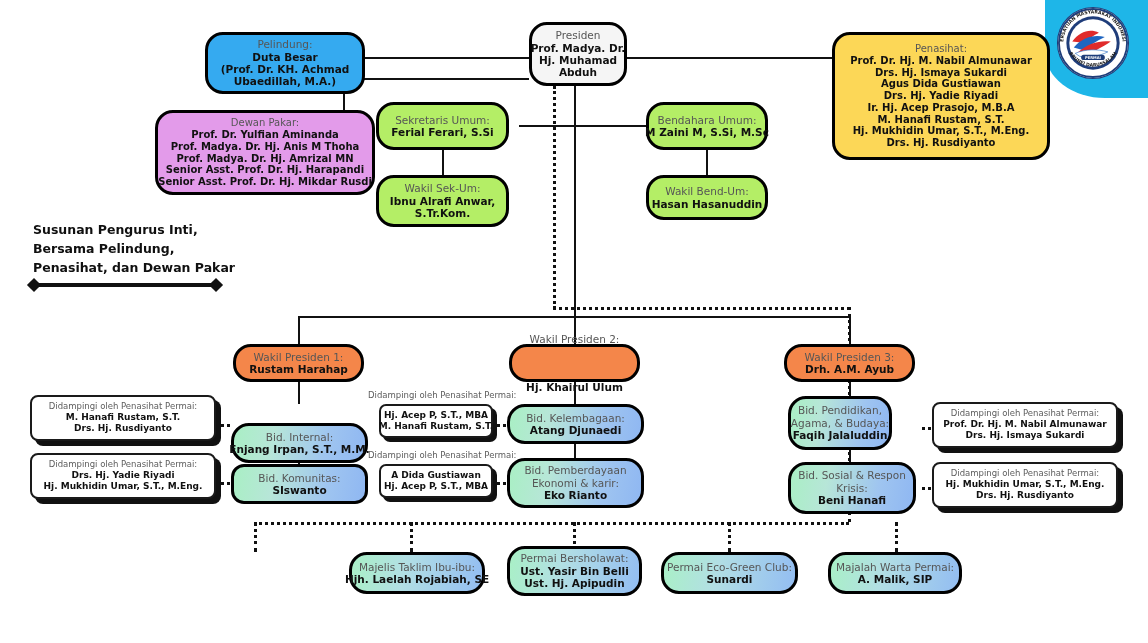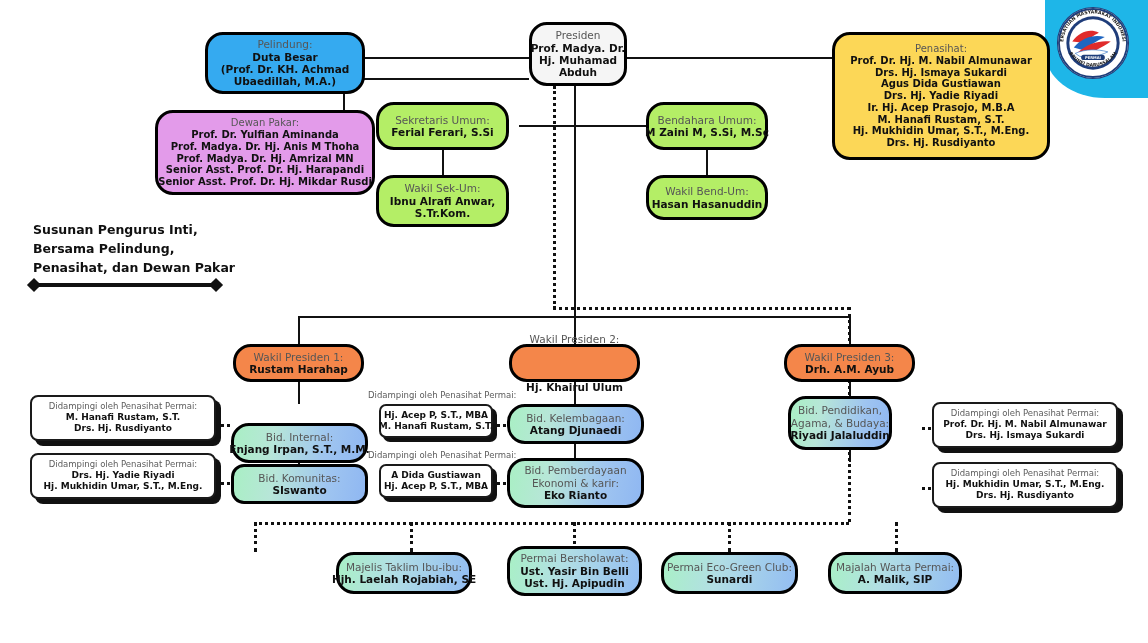--- a/index.html
+++ b/index.html
@@ -303,23 +303,28 @@
 
   <div class="node n-grad" style="left:507px; top:458px; width:137px; height:50px; font-size:10.5px;">
     <div class="ttl">Bid. Pemberdayaan</div>
     <div class="ttl">Ekonomi &amp; karir:</div>
     <div class="nm">Eko Rianto</div>
   </div>
 
   <div class="node n-grad" style="left:788px; top:396px; width:104px; height:54px; font-size:10.5px;">
     <div class="ttl">Bid. Pendidikan,</div>
     <div class="ttl">Agama, &amp; Budaya:</div>
-    <div class="nm">Riyadi Jalaluddin</div>
-  </div>
-
+    <div class="nm">Faqih Jalaluddin</div>
+  </div>
+
+  <div class="node n-grad" style="left:788px; top:462px; width:128px; height:52px; font-size:10.5px;">
+    <div class="ttl">Bid. Sosial &amp; Respon</div>
+    <div class="ttl">Krisis:</div>
+    <div class="nm">Beni Hanafi</div>
+  </div>
 
   <div class="advisor" style="left:30px; top:395px; width:186px; height:46px;">
     <div class="ttl">Didampingi oleh Penasihat Permai:</div>
     <div class="nm">M. Hanafi Rustam, S.T.</div>
     <div class="nm">Drs. Hj. Rusdiyanto</div>
   </div>
 
   <div class="advisor" style="left:30px; top:453px; width:186px; height:46px;">
     <div class="ttl">Didampingi oleh Penasihat Permai:</div>
     <div class="nm">Drs. Hj. Yadie Riyadi</div>
@@ -344,21 +349,21 @@
     <div class="nm">Drs. Hj. Ismaya Sukardi</div>
   </div>
 
   <div class="advisor" style="left:932px; top:462px; width:186px; height:46px;">
     <div class="ttl">Didampingi oleh Penasihat Permai:</div>
     <div class="nm">Hj. Mukhidin Umar, S.T., M.Eng.</div>
     <div class="nm">Drs. Hj. Rusdiyanto</div>
   </div>
 
 
-  <div class="node n-gradb" style="left:336px; top:552px; width:136px; height:42px; font-size:10.5px;">
+  <div class="node n-gradb" style="left:349px; top:552px; width:136px; height:42px; font-size:10.5px;">
     <div class="ttl">Majelis Taklim Ibu-ibu:</div>
     <div class="nm">Hjh. Laelah Rojabiah, SE</div>
   </div>
 
   <div class="node n-gradb" style="left:507px; top:546px; width:135px; height:50px; font-size:10.5px;">
     <div class="ttl">Permai Bersholawat:</div>
     <div class="nm">Ust. Yasir Bin Belli</div>
     <div class="nm">Ust. Hj. Apipudin</div>
   </div>
 

